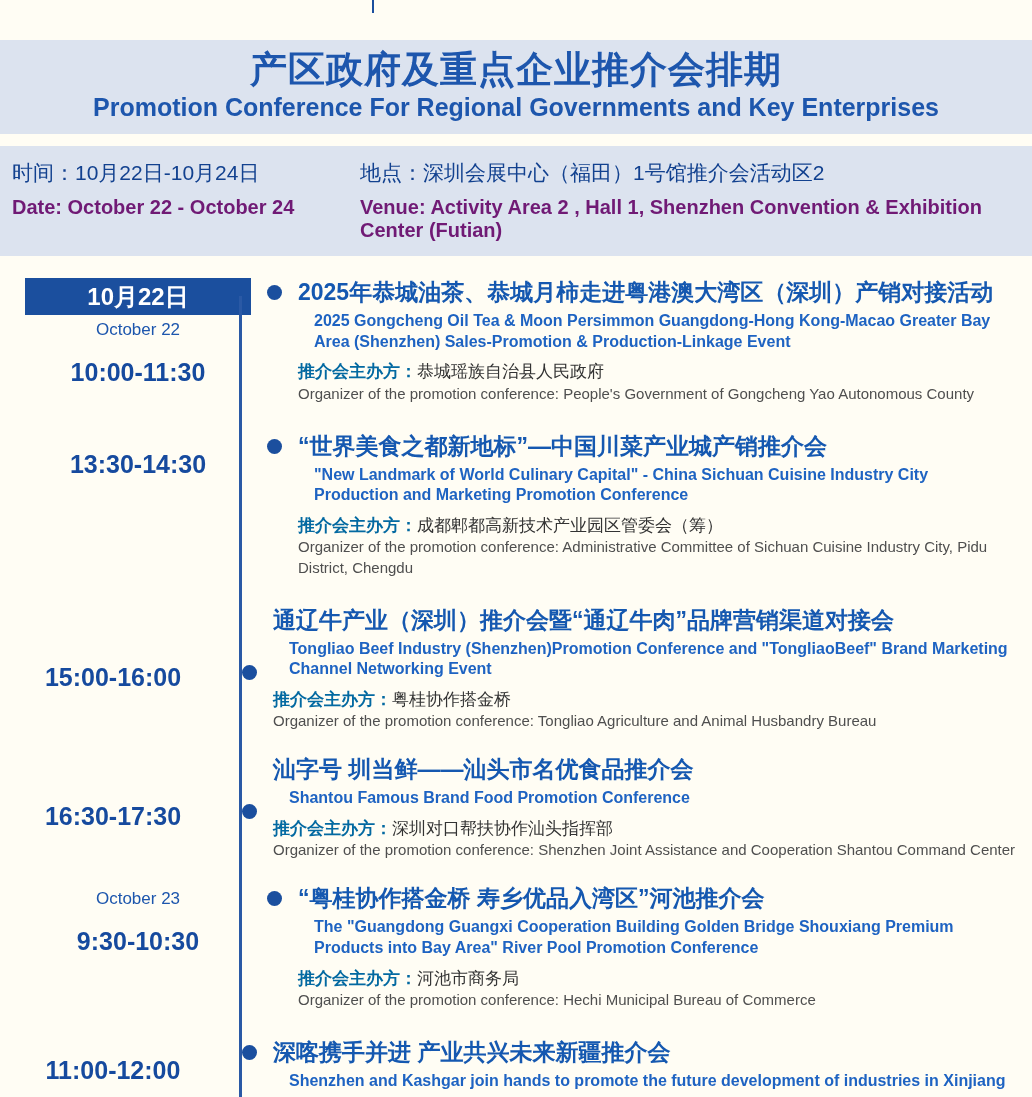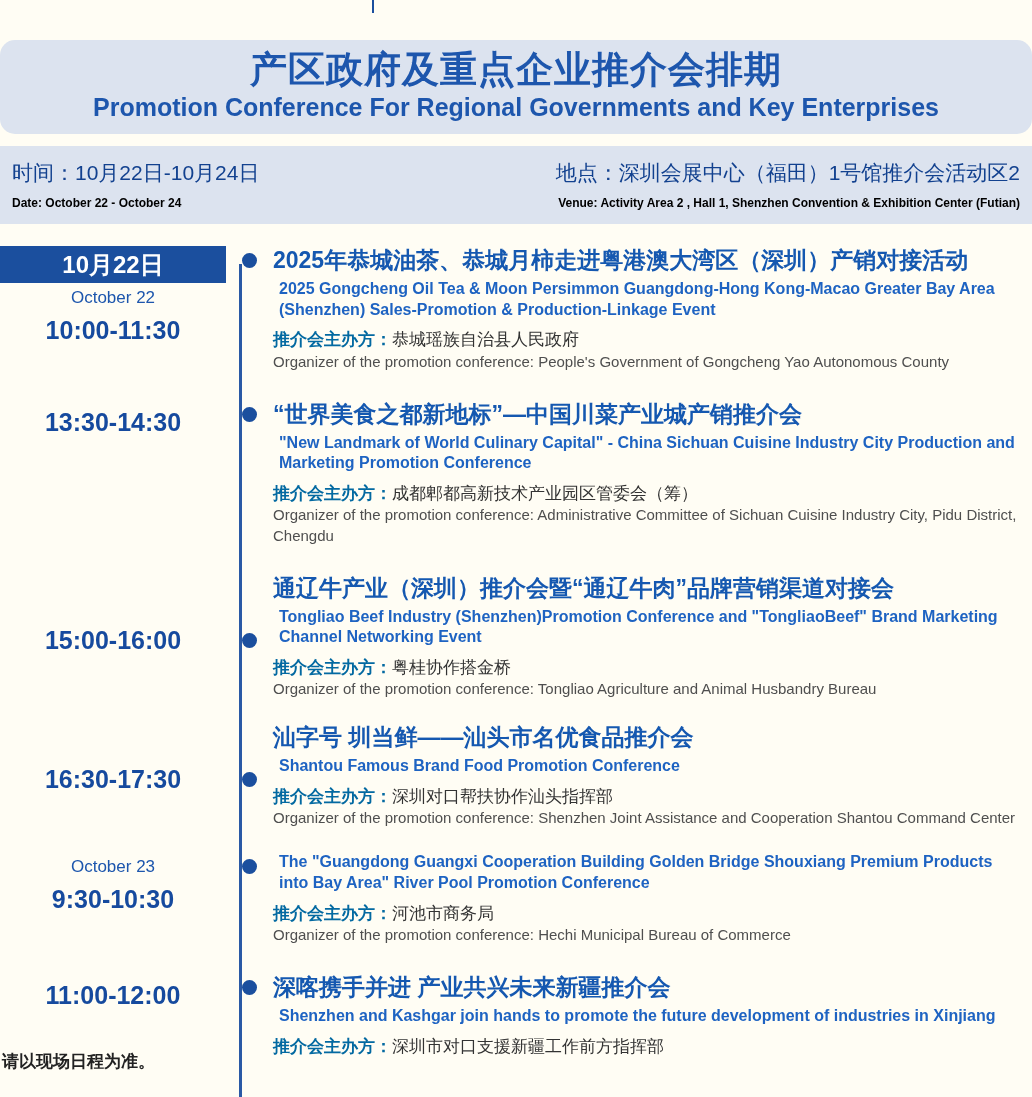--- a/index.html
+++ b/index.html
@@ -10,64 +10,63 @@
     background: #fffdf4;
     font-family: "Liberation Sans", "DejaVu Sans", sans-serif;
     overflow: hidden;
   }
   .top-strip { height: 40px; position: relative; }
   .tick { position: absolute; left: 372px; top: 0; width: 2px; height: 13px; background: #1b4f9e; }
 
   .band1 {
     background: #dce3ef; text-align: center;
     padding: 8px 16px 12px;
-    border-radius: 15px;
   }
   .band1 .title-cn {
     font-size: 37px; font-weight: bold; color: #1d56ad;
     margin: 0; letter-spacing: 1px; line-height: 1.2;
   }
   .band1 .title-en {
     font-size: 25px; font-weight: bold; color: #1d56ad;
     margin: 1px 0 0; line-height: 1.15;
   }
 
   .band2 {
     background: #dce3ef; margin-top: 12px;
     padding: 13px 12px 14px; display: flex;
   }
   .band2 .col1 { width: 348px; flex: none; }
-  .band2 .col2 { flex: 1; text-align: right; }
+  .band2 .col2 { flex: 1; }
   .info-cn { font-size: 21px; font-weight: normal; color: #12418f; }
-  .info-en { font-size: 12px; font-weight: bold; color: #000000; margin-top: 9px; }
+  .info-en { font-size: 20px; font-weight: bold; color: #701a75; margin-top: 9px; }
 
   .content { position: relative; padding-top: 22px; }
   .timeline-line {
     position: absolute; left: 239px; top: 40px;
     width: 3px; height: 843px; background: #2a59a5;
   }
   .session { display: flex; }
-  .mb-a { margin-bottom: 28px; }
+  .mb-a { margin-bottom: 28px; padding-left: 25px; }
   .mb-b { margin-bottom: 24px; align-items: center; }
   .mb-c { margin-bottom: 20px; }
   .left { width: 226px; flex: none; text-align: center; }
   .dotcol { width: 47px; flex: none; display: flex; justify-content: center; align-items: flex-start; }
   .dot { width: 15px; height: 15px; border-radius: 50%; background: #1b4f9e; margin-top: 7px; }
   .event { flex: 1; padding-right: 4px; }
 
   .date-block {
     background: #1b4f9e; color: #ffffff;
     font-size: 24px; font-weight: bold;
     height: 37px; line-height: 37px;
   }
   .date-en { color: #1d56ad; font-weight: normal; font-size: 17px; margin-top: 5px; }
-  .time { color: #164a9e; font-weight: bold; font-size: 25px; margin-top: 8px; }
+  .time { color: #164a9e; font-weight: bold; font-size: 25px; margin-top: 18px; }
 
   .ev-title { font-size: 23px; font-weight: bold; color: #1558b0; margin: 0 0 4px; line-height: 1.25; }
-  .ev-sub { font-size: 16px; font-weight: bold; color: #1e63c2; margin: 0 6px 9px; line-height: 1.3; max-width: 752px; }
+  .ev-sub { font-size: 16px; font-weight: bold; color: #1e63c2; margin: 0 16px 9px; line-height: 1.3; max-width: 752px; }
   .ev-org { font-size: 17px; color: #333333; margin: 0; line-height: 1.3; }
   .org-label { font-weight: bold; color: #0369a1; }
   .ev-org-en { font-size: 15px; color: #4f4f4f; margin: 0 0 0; line-height: 1.35; max-width: 752px; }
 
   .note { margin-top: 40px; text-align: left; padding-left: 2px; }
   .note-cn { font-size: 17px; font-weight: bold; color: #222222; }
 </style>
 </head>
 <body>
 
@@ -158,20 +157,21 @@
 
   <section class="session mb-a">
     <div class="left">
       <div class="date-en">October 23</div>
       <div class="time">9:30-10:30</div>
     </div>
     <div class="dotcol">
         <span class="dot"></span>
       </div>
     <div class="event">
+      <h3 class="ev-title">“粤桂协作搭金桥  寿乡优品入湾区”河池推介会</h3>
       <p class="ev-sub">The "Guangdong Guangxi Cooperation Building Golden Bridge Shouxiang Premium Products into Bay Area" River Pool Promotion Conference</p>
       <p class="ev-org"><span class="org-label">推介会主办方：</span><span>河池市商务局</span></p>
       <p class="ev-org-en">Organizer of the promotion conference: Hechi Municipal Bureau of Commerce</p>
     </div>
   </section>
 
   <section class="session mb-c">
     <div class="left">
       <div class="time">11:00-12:00</div>
       <div class="note">

